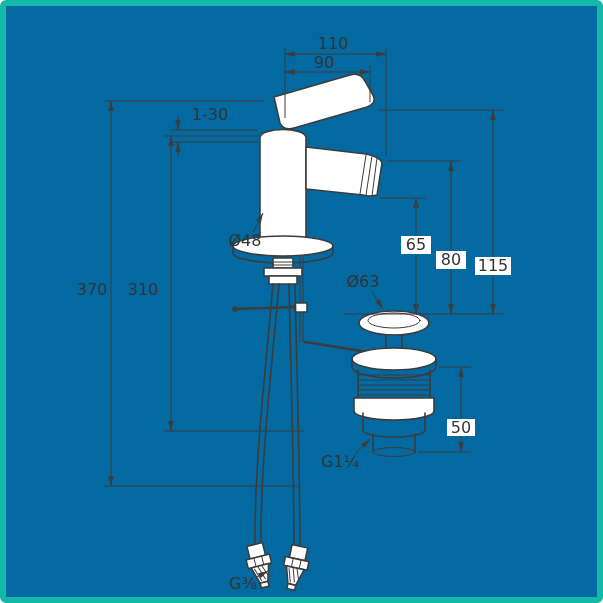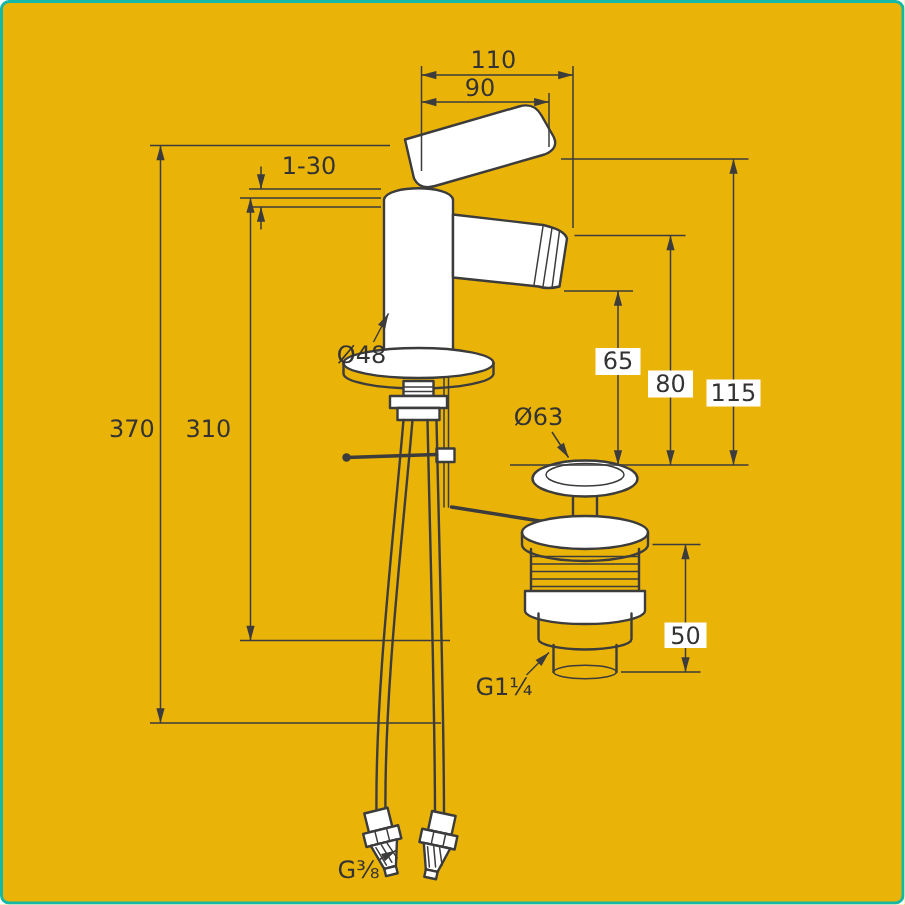--- a/index.html
+++ b/index.html
@@ -1,18 +1,18 @@
 <!DOCTYPE html>
 <html><head>
 <meta charset="utf-8">
 <style>
   html,body{margin:0;padding:0;background:#fff;}
   .canvas{
     width:603px;height:603px;position:relative;box-sizing:border-box;
-    background:#eab308;border:2px solid #14b8a6;border-radius:6px;
+    background:#0369a1;border:6px solid #14b8a6;border-radius:6px;
     font-family:"DejaVu Sans", sans-serif;
     overflow:hidden;
   }
   svg{display:block;}
   .o  {fill:none;stroke:#3c3c3c;stroke-width:1.6;stroke-linejoin:round;stroke-linecap:round;}
   .of {fill:#ffffff;stroke:#3c3c3c;stroke-width:1.6;stroke-linejoin:round;stroke-linecap:round;}
   .thin{fill:none;stroke:#3c3c3c;stroke-width:1;stroke-linecap:round;}
   .rod{fill:none;stroke:#3c3c3c;stroke-width:2.4;stroke-linecap:round;}
   .d  {fill:none;stroke:#3c3c3c;stroke-width:1;}
   .arr2{marker-start:url(#ar);marker-end:url(#ar);}

